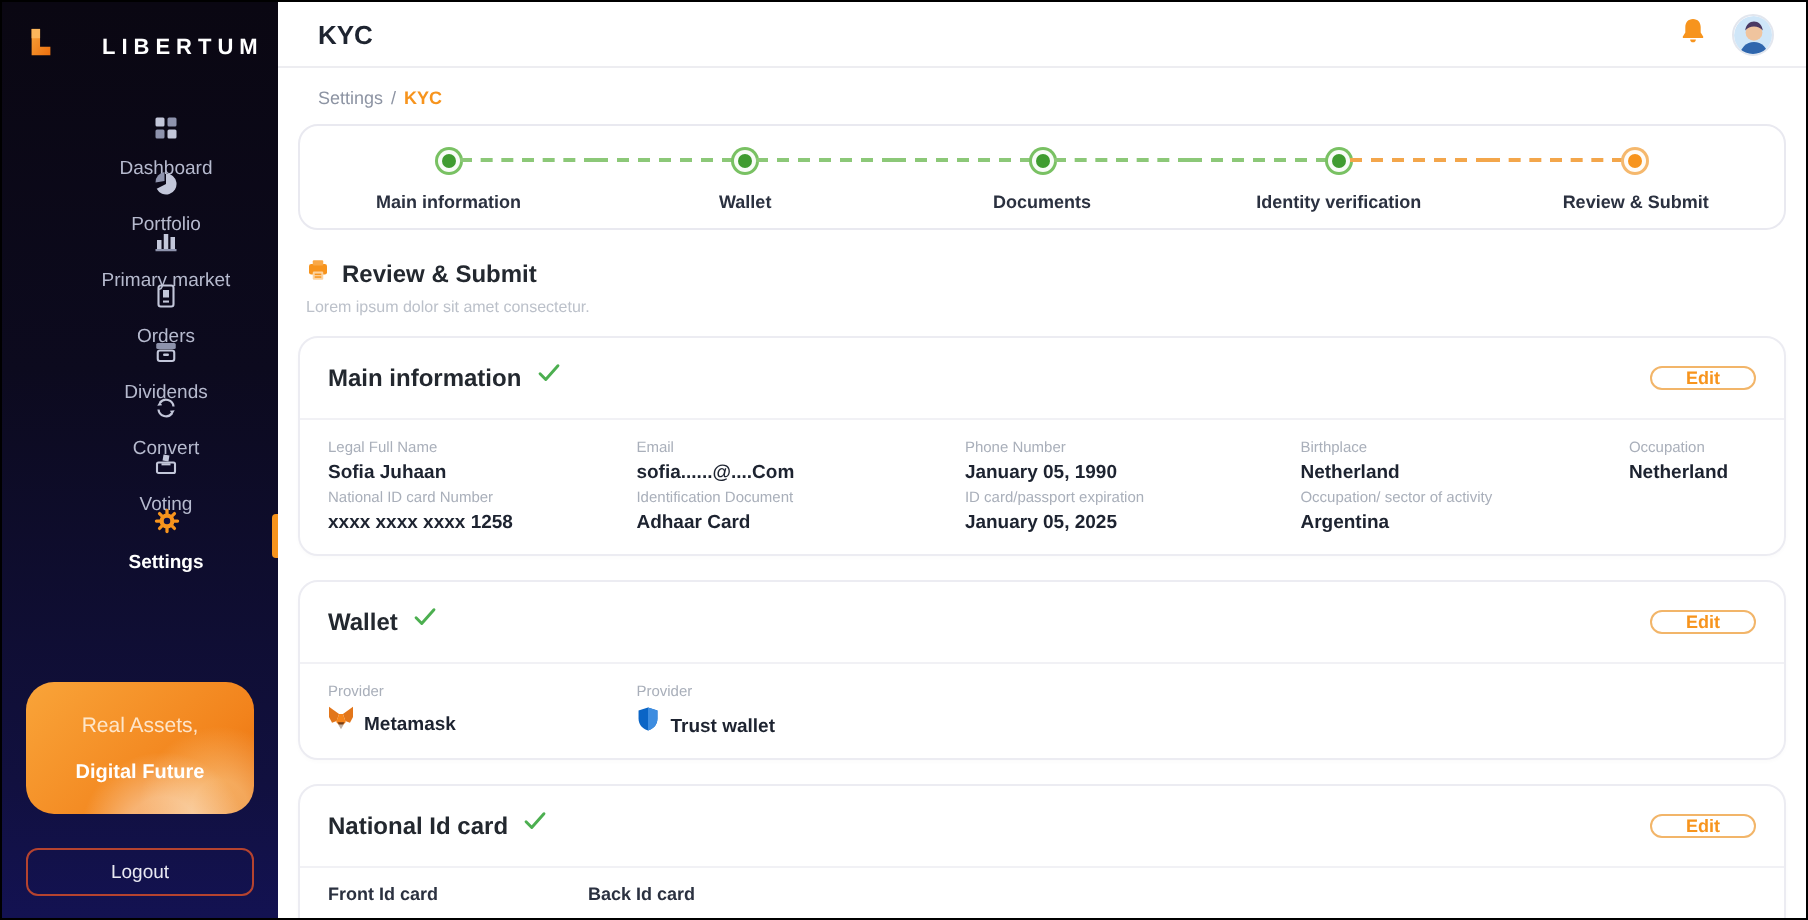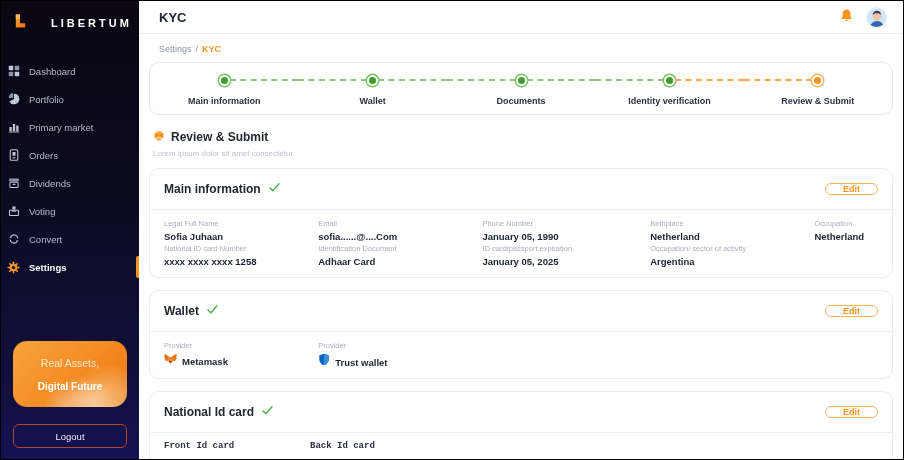--- a/index.html
+++ b/index.html
@@ -10,21 +10,21 @@
     font-family:"Liberation Sans","DejaVu Sans",sans-serif; color:#222;
   }
   
   .sidebar {
     width:138px; flex:0 0 138px; position:relative;
     background:linear-gradient(180deg,#0a0712 0%,#0c0a1e 40%,#11103f 85%,#131252 100%);
   }
   .logo-row { display:flex; align-items:center; gap:23px; padding:12px 0 10px 12px; }
   .logo-text { color:#fff; font-size:11px; font-weight:700; letter-spacing:3px; }
   .nav { margin-top:14px; }
-  .nav-item { display:flex; align-items:center; gap:9px; height:28px; padding-left:6px; cursor:pointer; position:relative; }
+  .nav-item { display:flex; align-items:center; gap:9px; height:28px; padding-left:26px; cursor:pointer; position:relative;flex-direction:column; }
   .nav-item .nav-label { font-size:9.5px; color:#b6bace; }
   .nav-item.active .nav-label { color:#fff; font-weight:700; }
   .nav-item.active::after { content:""; position:absolute; right:0; top:3px; bottom:3px; width:3px; background:#f7941d; border-radius:2px 0 0 2px; }
   .nav-icon { width:13px; height:13px; display:flex; align-items:center; justify-content:center; }
   .promo {
     position:absolute; left:12px; right:12px; bottom:52px; height:66px; border-radius:14px;
     background:
       radial-gradient(circle at 60% 115%, rgba(255,255,255,.38) 0 18%, rgba(255,255,255,0) 40%),
       radial-gradient(circle at 85% 95%, rgba(255,230,180,.45) 0 12%, rgba(255,255,255,0) 35%),
       linear-gradient(135deg,#f9a439 0%,#f2831c 70%,#e86f0e 100%);
@@ -71,21 +71,21 @@
   .edit-btn { margin-left:auto; background:#fff; border:1px solid #f2b569; color:#f7941d;
               font-size:9px; font-weight:600; padding:0 17px; border-radius:6px; cursor:pointer; font-family:inherit; }
   .card-divider { border-top:1px solid #f1f1f5; margin:0 -14px; }
   .fields-grid { display:grid; grid-template-columns:21.6% 23% 23.5% 23% auto; padding:9px 0 10px; row-gap:2px; }
   .field {}
   .f-label { font-size:7.5px; color:#a9afba; margin-bottom:3px; }
   .f-value { font-size:9.5px; font-weight:700; color:#1d2330; }
   .provider-value { display:flex; align-items:flex-end; gap:5px; }
   
   .id-body { padding:8px 0 14px; }
-  .id-labels { display:flex; gap:16px; margin-bottom:20px;font-family:Liberation Mono, monospace; }
+  .id-labels { display:flex; gap:0; margin-bottom:20px; }
   .id-label { font-size:9px; font-weight:600; color:#2b3140; width:130px; }
 </style>
 </head>
 <body>
 
 <div class="app">
 
   <aside class="sidebar">
     <div class="logo-row">
       <span>
@@ -151,37 +151,37 @@
               <rect x="1.5" y="2" width="13" height="4" rx="1" fill="#8e93ad"></rect>
               <rect x="2.5" y="7" width="11" height="7" rx="1.5" fill="none" stroke="#c3c7da" stroke-width="1.4"></rect>
               <rect x="6" y="9" width="4" height="1.6" rx=".8" fill="#c3c7da"></rect>
             </svg>
           </span>
         <span class="nav-label">Dividends</span>
       </div>
       <div class="nav-item">
         <span class="nav-icon">
             <svg width="12" height="12" viewBox="0 0 16 16">
-              <rect x="2" y="7" width="12" height="7" rx="1" fill="none" stroke="#c3c7da" stroke-width="1.4"></rect>
-              <rect x="6" y="2" width="4" height="4" transform="rotate(10 8 4)" fill="#c3c7da"></rect>
-              <rect x="5" y="7.5" width="6" height="1.4" fill="#c3c7da"></rect>
-            </svg>
-          </span>
-        <span class="nav-label">Voting</span>
-      </div>
-      <div class="nav-item">
-        <span class="nav-icon">
-            <svg width="12" height="12" viewBox="0 0 16 16">
               <path d="M3 9a5 5 0 0 0 9 2.5" fill="none" stroke="#c3c7da" stroke-width="1.5"></path>
               <path d="M13 7a5 5 0 0 0-9-2.5" fill="none" stroke="#c3c7da" stroke-width="1.5"></path>
               <path d="M13.8 9.5l-1.6 2.8-1.6-2.4z" fill="#c3c7da"></path>
               <path d="M2.2 6.5l1.6-2.8 1.6 2.4z" fill="#c3c7da"></path>
             </svg>
           </span>
         <span class="nav-label">Convert</span>
+      </div>
+      <div class="nav-item">
+        <span class="nav-icon">
+            <svg width="12" height="12" viewBox="0 0 16 16">
+              <rect x="2" y="7" width="12" height="7" rx="1" fill="none" stroke="#c3c7da" stroke-width="1.4"></rect>
+              <rect x="6" y="2" width="4" height="4" transform="rotate(10 8 4)" fill="#c3c7da"></rect>
+              <rect x="5" y="7.5" width="6" height="1.4" fill="#c3c7da"></rect>
+            </svg>
+          </span>
+        <span class="nav-label">Voting</span>
       </div>
       <div class="nav-item active">
         <span class="nav-icon">
             <svg width="13" height="13" viewBox="0 0 16 16">
               <g fill="#f7941d">
                 <rect x="7" y="0.5" width="2" height="15" rx="1"></rect>
                 <rect x="7" y="0.5" width="2" height="15" rx="1" transform="rotate(45 8 8)"></rect>
                 <rect x="7" y="0.5" width="2" height="15" rx="1" transform="rotate(90 8 8)"></rect>
                 <rect x="7" y="0.5" width="2" height="15" rx="1" transform="rotate(135 8 8)"></rect>
                 <circle cx="8" cy="8" r="4.6"></circle>

